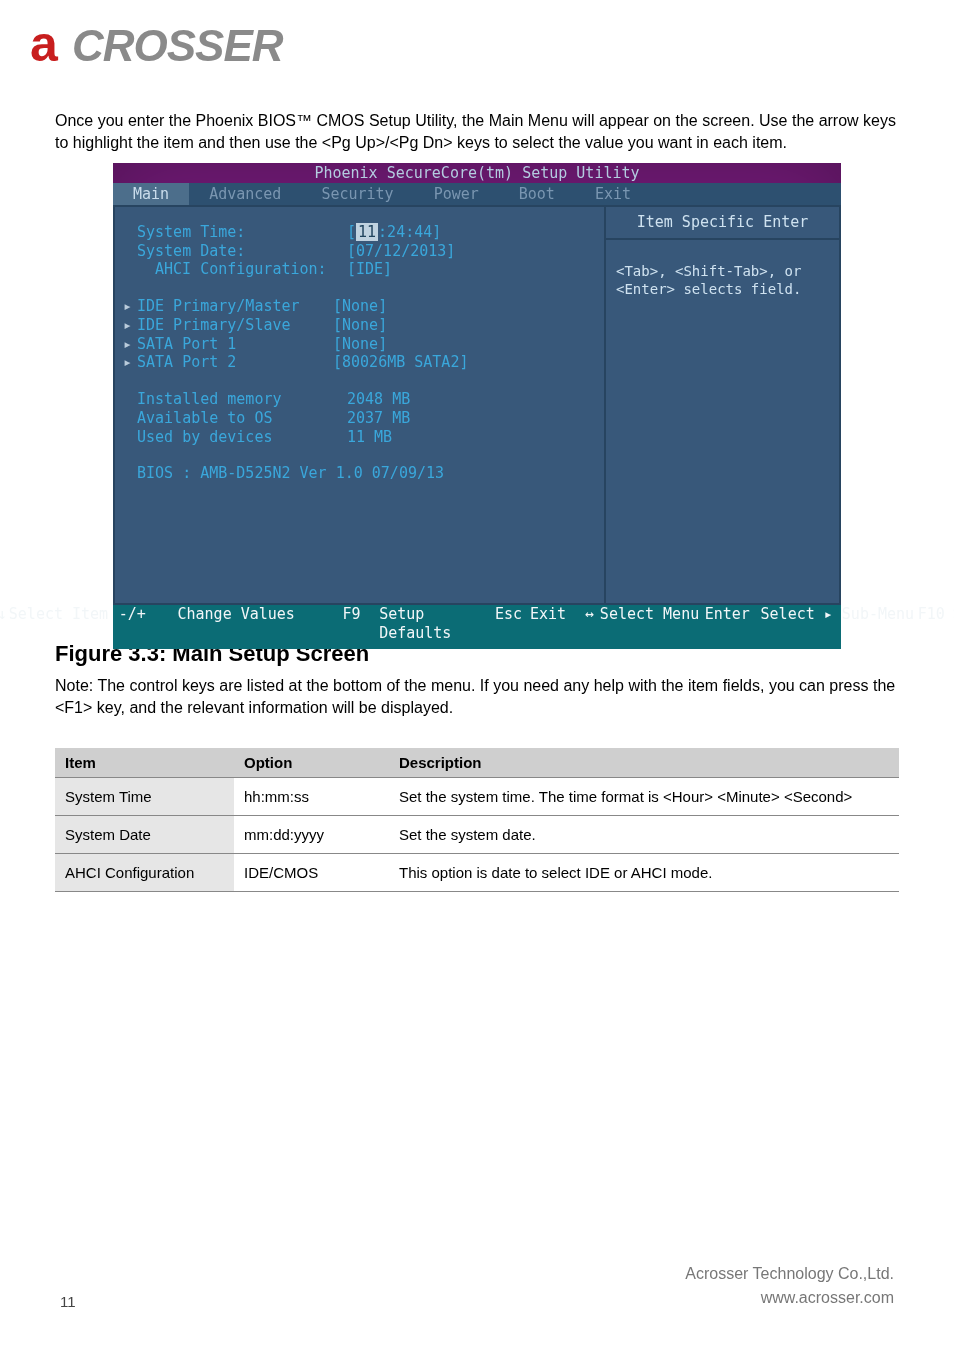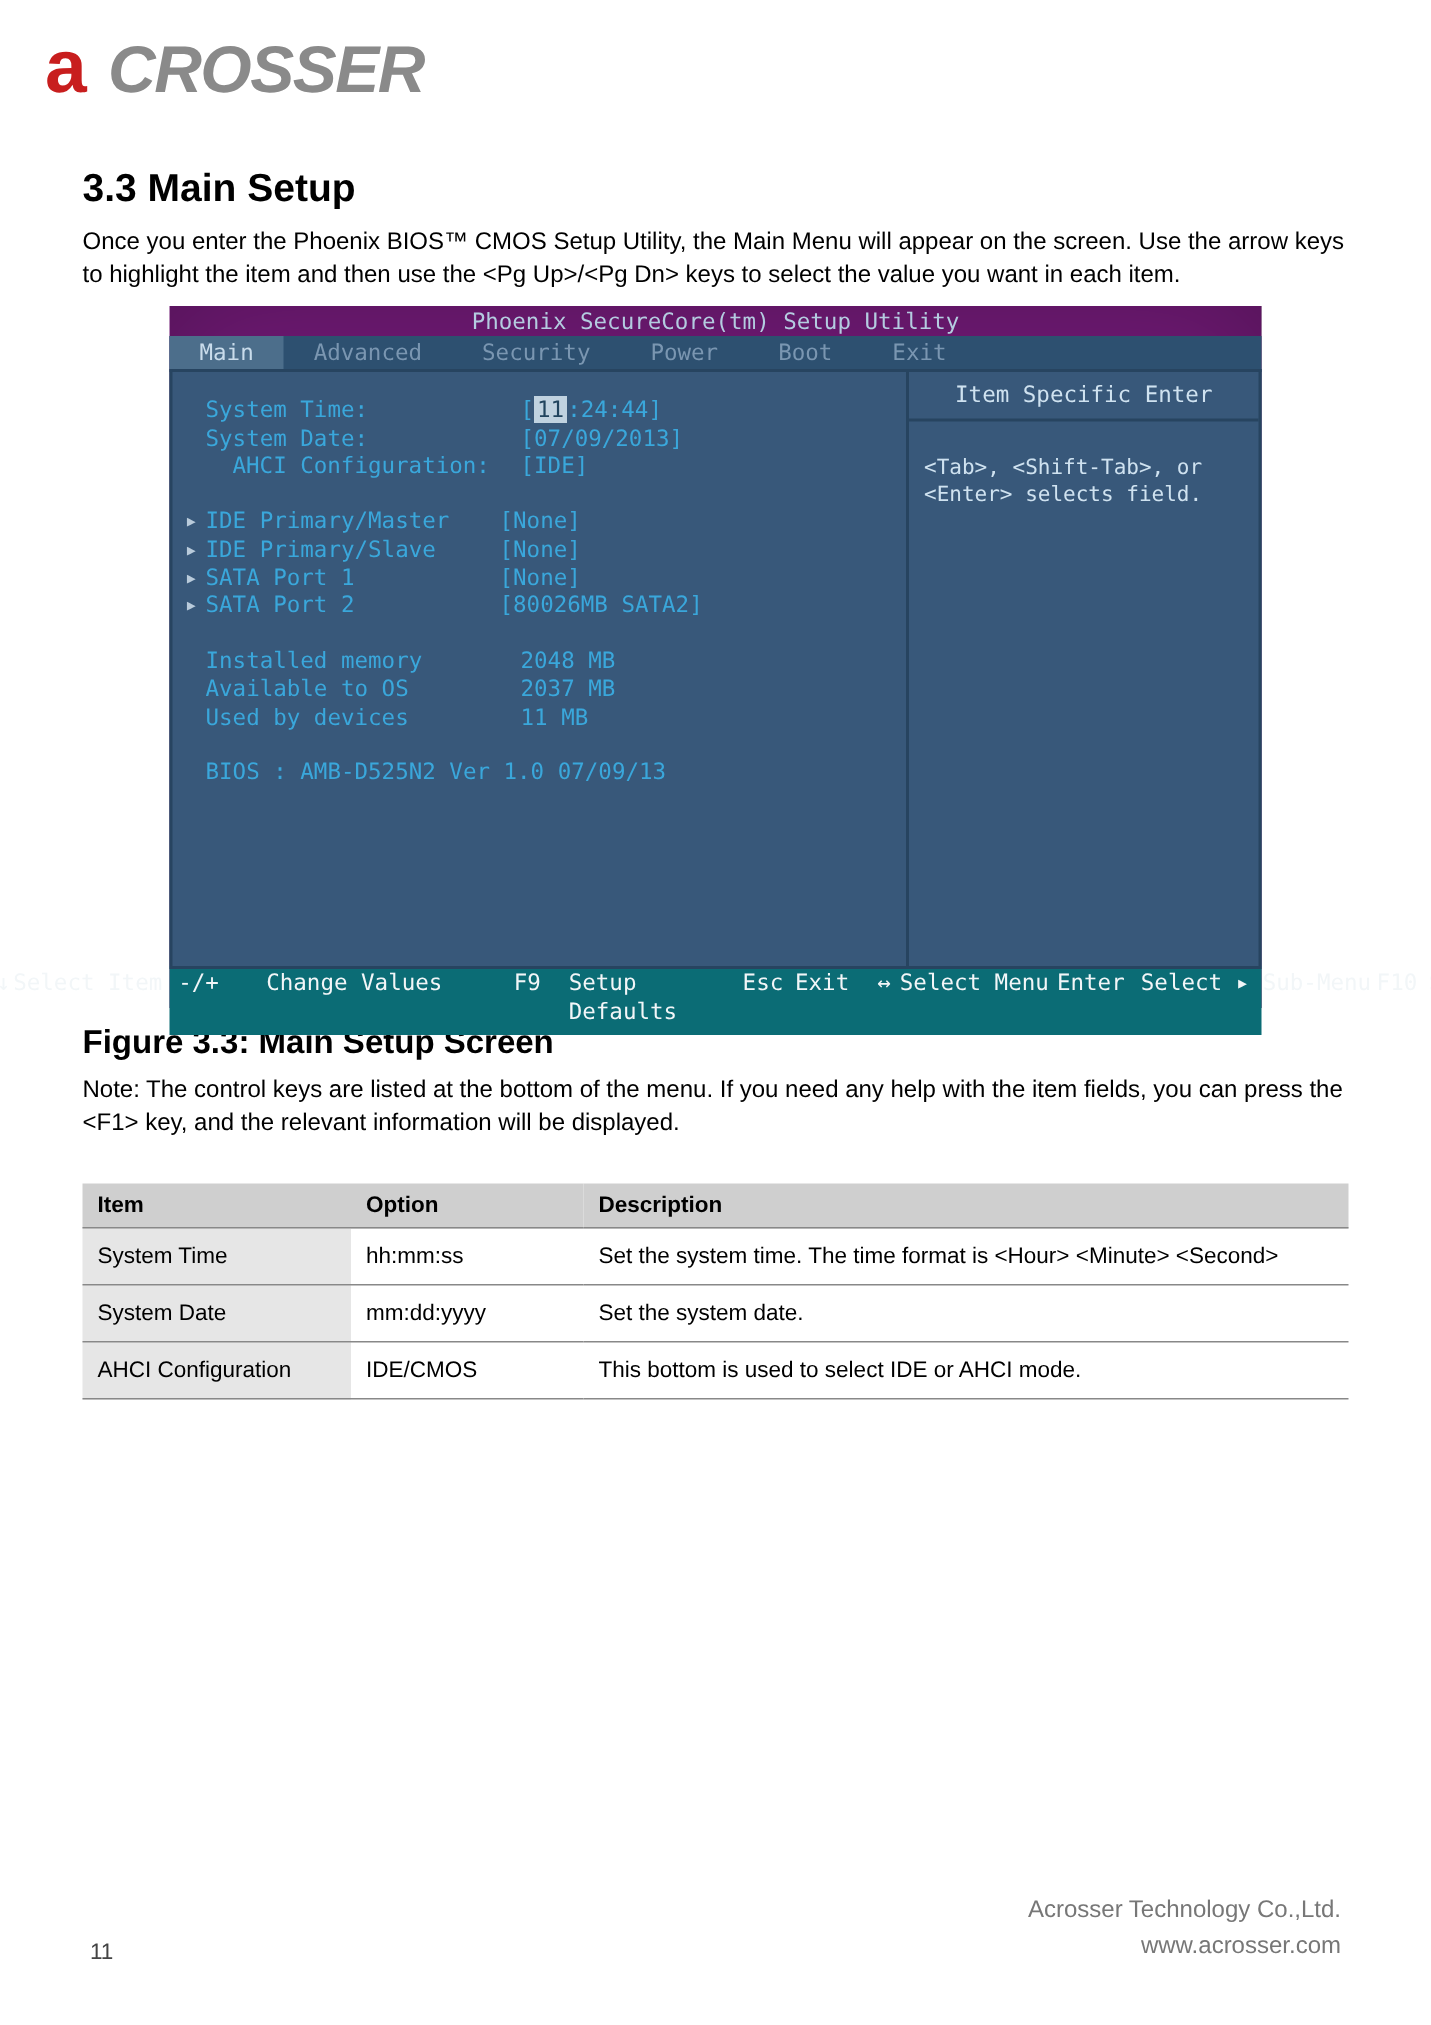--- a/index.html
+++ b/index.html
@@ -50,21 +50,20 @@
 <body>
 
 <div class="page">
   <div class="logo">
     <span class="logo-text">
       <span class="logo-a">a</span><span class="logo-rest">CROSSER</span>
     </span>
   </div>
 
   <div class="content">
-    <div class="heading">3.3 Main Setup</div>
     <p class="para">Once you enter the Phoenix BIOS™ CMOS Setup Utility, the Main Menu will appear on the screen. Use the arrow keys to highlight the item and then use the &lt;Pg Up&gt;/&lt;Pg Dn&gt; keys to select the value you want in each item.</p>
 
     <div class="bios-wrap">
       <div class="bios">
         <div class="bios-title">Phoenix SecureCore(tm) Setup Utility</div>
         <div class="bios-tabs">
           <div class="bios-tab active">Main</div>
           <div class="bios-tab">Advanced</div>
           <div class="bios-tab">Security</div>
           <div class="bios-tab">Power</div>
@@ -73,21 +72,21 @@
         </div>
         <div class="bios-body">
           <div class="bios-left">
             <div style="height:6px"></div>
             <div class="bios-row">
               <span class="bios-label">System Time:</span>
               <span class="bios-val">[<span class="bios-sel">11</span><span>:24:44</span>]</span>
             </div>
             <div class="bios-row">
               <span class="bios-label">System Date:</span>
-              <span class="bios-val">[07/09/2013]</span>
+              <span class="bios-val">[07/12/2013]</span>
             </div>
             <div class="bios-row">
               <span class="bios-label" style="padding-left:18px">AHCI Configuration:</span>
               <span class="bios-val">[IDE]</span>
             </div>
             <div style="height:18px"></div>
             <div class="bios-row">
                 <span class="tri">▸</span>
               <span class="bios-label" style="width:196px">IDE Primary/Master</span>
               <span class="bios-val">[None]</span>
@@ -174,21 +173,21 @@
             <td>Set the system time. The time format is &lt;Hour&gt; &lt;Minute&gt; &lt;Second&gt;</td>
           </tr>
           <tr>
             <td class="c1">System Date</td>
             <td class="c2">mm:dd:yyyy</td>
             <td>Set the system date.</td>
           </tr>
           <tr>
             <td class="c1">AHCI Configuration</td>
             <td class="c2">IDE/CMOS</td>
-            <td>This bottom is used to select IDE or AHCI mode.</td>
+            <td>This option is date to select IDE or AHCI mode.</td>
           </tr>
         </tbody>
       </table>
     </div>
   </div>
 
   <div class="footer">
     <div>Acrosser Technology Co.,Ltd.</div>
     <div>www.acrosser.com</div>
   </div>

